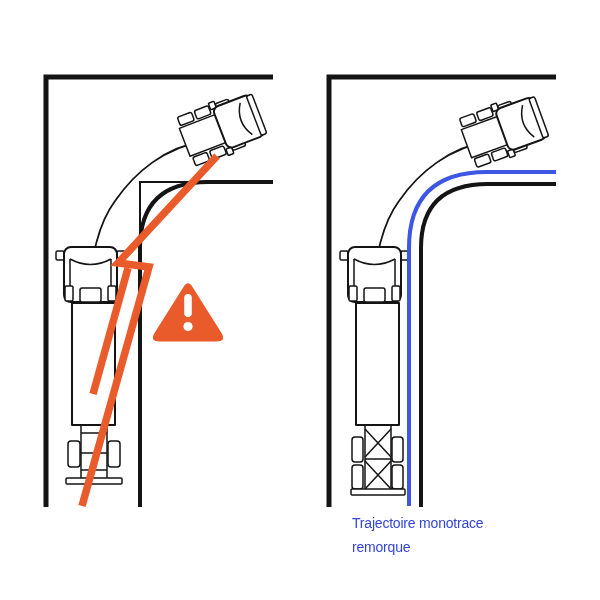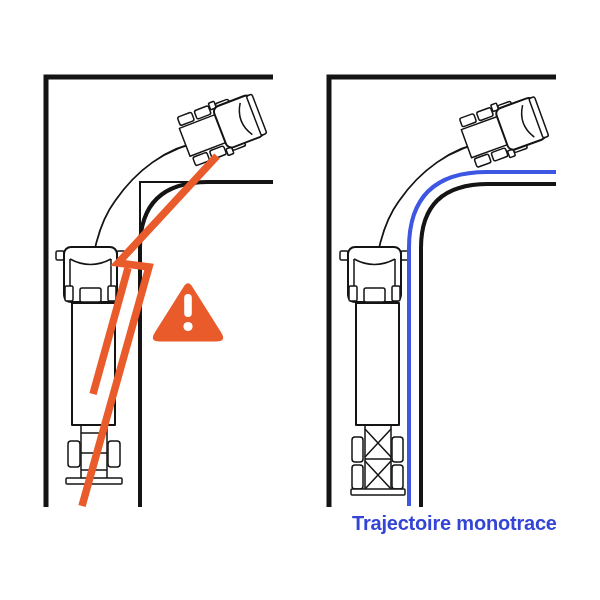--- a/index.html
+++ b/index.html
@@ -26,21 +26,21 @@
   .truck{stroke:var(--line-black);stroke-width:2;fill:#fff;stroke-linejoin:round;}
   .truck-thin{stroke:var(--line-black);stroke-width:1.5;fill:#fff;stroke-linejoin:round;}
   .truck-line{stroke:var(--line-black);stroke-width:1.5;fill:none;}
   .orange-path{stroke:var(--accent-orange);stroke-width:7.5;fill:none;stroke-linecap:butt;stroke-linejoin:miter;}
   .blue-path{stroke:var(--trajectory-blue);stroke-width:4;fill:none;}
   .warn-fill{fill:var(--accent-orange);stroke:none;}
   .warn-glyph{fill:#ffffff;stroke:none;}
 
   .trajectory-label{
     position:absolute;left:352px;top:511px;width:240px;
-    color:var(--label-blue);font-size:20px;font-weight:700;
+    color:var(--label-blue);font-size:14px;font-weight:400;
     line-height:24px;letter-spacing:-0.2px;
   }
   .trajectory-label span{display:block;}
 </style>
 </head>
 <body>
 
 <div class="stage">
 <svg width="600" height="600" viewBox="0 0 600 600">
 
@@ -128,14 +128,15 @@
     </g>
 
     <use href="#tractor" transform="translate(504,130) rotate(-20)"></use>
 
     <path class="blue-path" d="M 409,506 L 409,248 Q 409,172 487,172 L 556,172"></path>
   </g>
 </svg>
 
   <div class="trajectory-label">
     <span>Trajectoire monotrace</span>
+    <span>remorque</span>
   </div>
 </div>
 
 </body></html>

